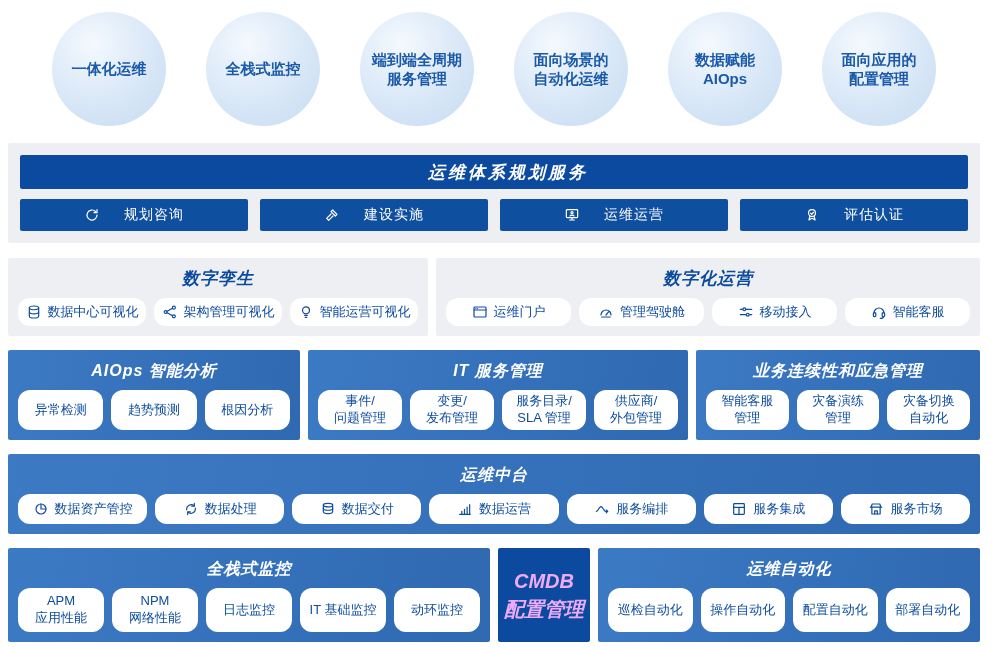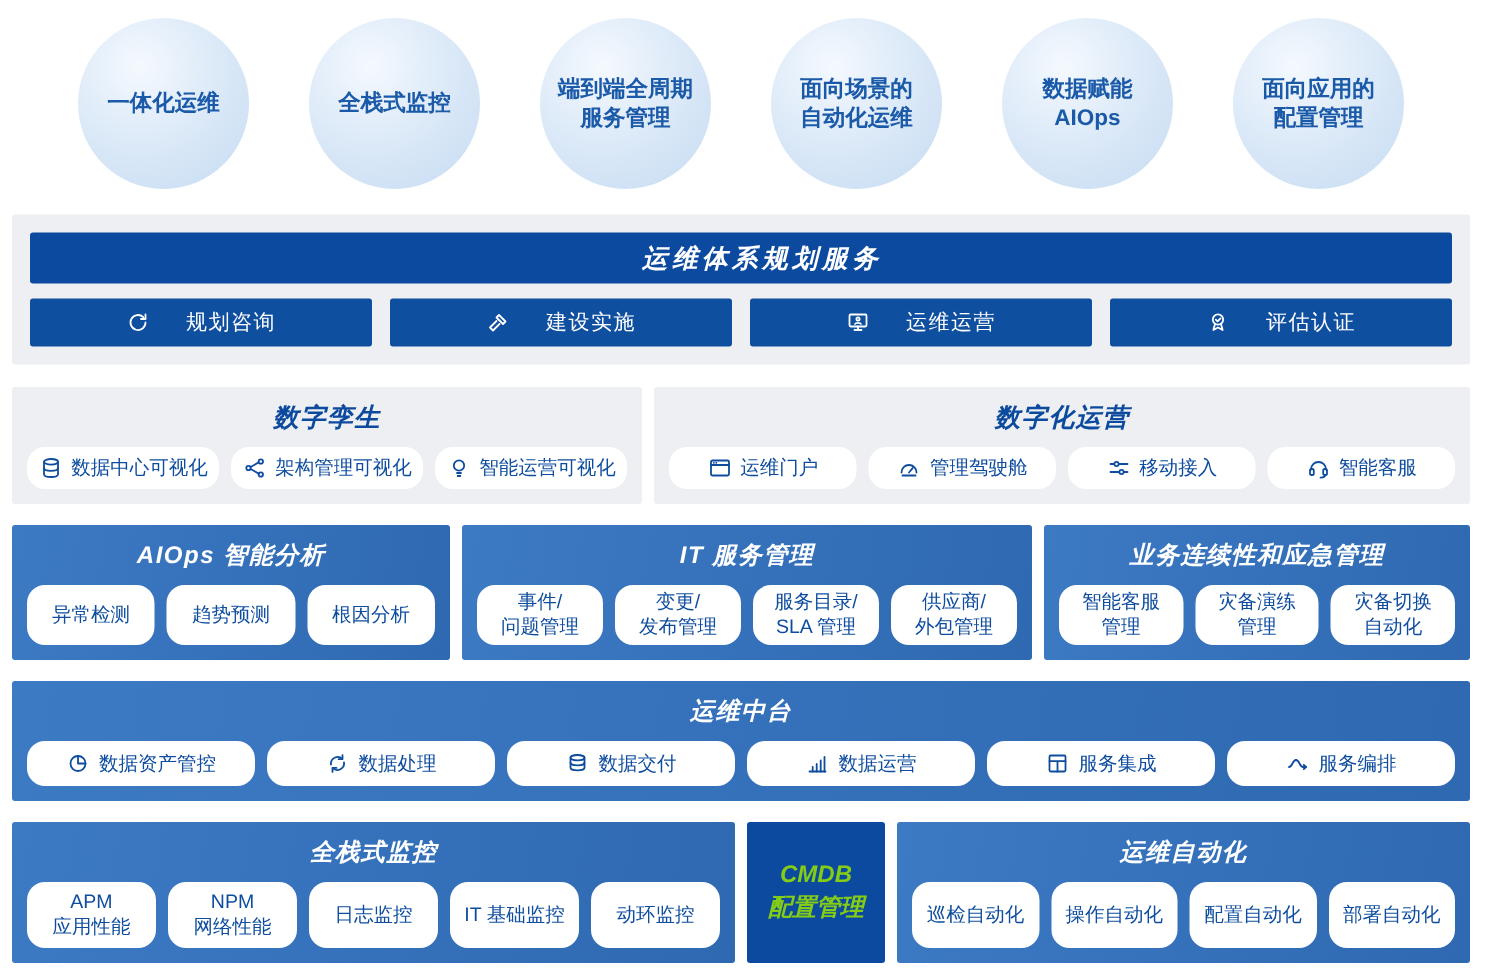--- a/index.html
+++ b/index.html
@@ -62,23 +62,23 @@
   .itsm { flex:0 0 380px; }
   .bcm { flex:1; }
 
   
   .platform { margin-top:14px; }
 
   
   .bottom-row { display:flex; gap:8px; margin-top:14px; }
   .monitoring { flex:0 0 482px; }
   .cmdb {
-    flex:0 0 92px; background:#0b4a9e; border-radius:2px; color:#84cc16;
+    flex:0 0 92px; background:#0b4a9e; border-radius:2px; color:#f0abfc;
     display:flex; align-items:center; justify-content:center; text-align:center;
-    font-size:16px; font-weight:bold; font-style:italic; white-space:pre-line; line-height:1.4;
+    font-size:20px; font-weight:bold; font-style:italic; white-space:pre-line; line-height:1.4;
   }
   .automation { flex:1; }
 </style>
 </head>
 <body>
 
 <svg width="0" height="0" style="position:absolute;display:block" aria-hidden="true">
   <defs>
     <symbol id="i-cycle" viewBox="0 0 24 24">
         <g stroke="currentColor" fill="none" stroke-width="1.8" stroke-linecap="round" stroke-linejoin="round">
@@ -365,29 +365,35 @@
         <span>数据交付</span>
       </div>
       <div class="chip h30">
         <svg class="ic" viewBox="0 0 24 24">
             <use href="#i-bars"></use>
           </svg>
         <span>数据运营</span>
       </div>
       <div class="chip h30">
         <svg class="ic" viewBox="0 0 24 24">
+            <use href="#i-flow"></use>
+          </svg>
+        <span>服务编排</span>
+      </div>
+      <div class="chip h30">
+        <svg class="ic" viewBox="0 0 24 24">
             <use href="#i-grid"></use>
           </svg>
         <span>服务集成</span>
       </div>
       <div class="chip h30">
         <svg class="ic" viewBox="0 0 24 24">
-            <use href="#i-flow"></use>
-          </svg>
-        <span>服务编排</span>
+            <use href="#i-market"></use>
+          </svg>
+        <span>服务市场</span>
       </div>
     </div>
   </div>
 
   <div class="bottom-row">
     <div class="blue-panel monitoring">
       <div class="blue-title">全栈式监控</div>
       <div class="chip-row">
         <div class="chip tall44">APM
 应用性能</div>

